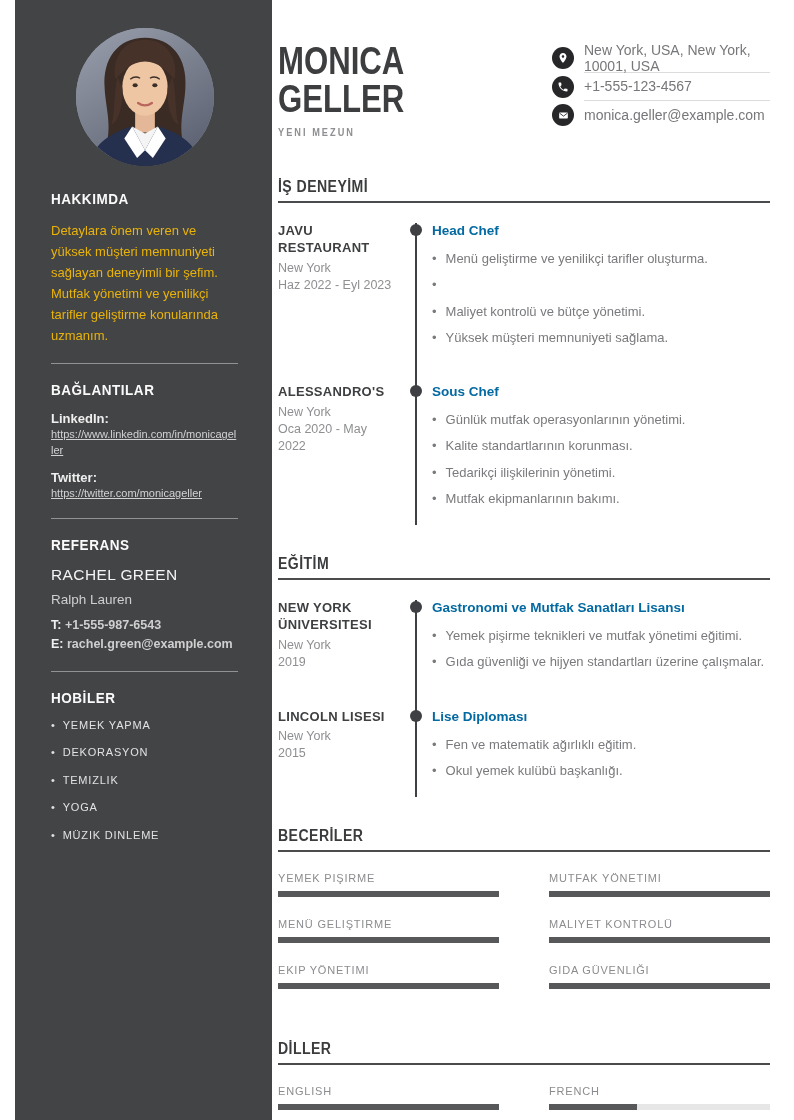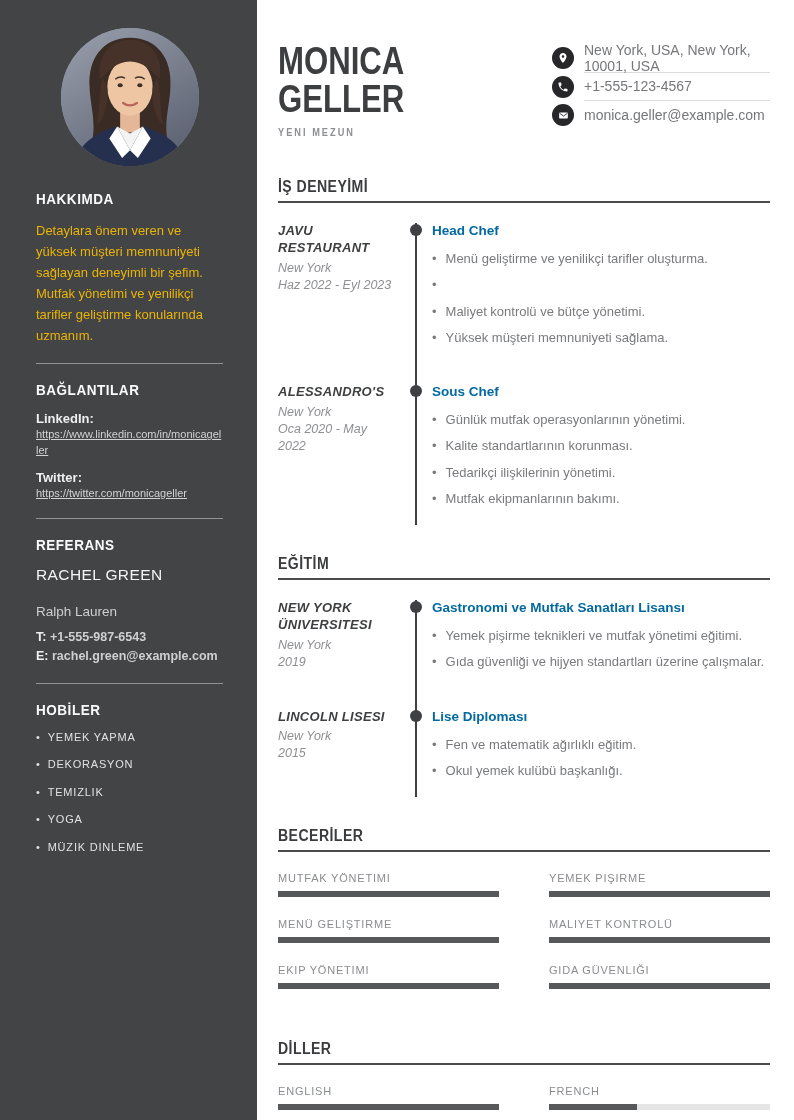--- a/index.html
+++ b/index.html
@@ -1,32 +1,32 @@
 <!DOCTYPE html>
 <html><head>
 <meta charset="utf-8">
 <style>
   * { margin:0; padding:0; box-sizing:border-box; }
   html,body { background:#ffffff; }
   body { font-family:"Liberation Sans", sans-serif; }
   .page { position:relative; width:794px; height:1120px; background:#ffffff; overflow:hidden; }
 
   
-  .sidebar { position:absolute; left:0; top:0; width:257px; height:100%;
+  .sidebar { position:absolute; left:15px; top:0; width:257px; height:100%;
              background:#434446; color:#d2d2d3; padding:28px 34px 0 36px; }
   .photo-wrap { width:138px; height:138px; border-radius:50%; overflow:hidden;
                 margin:0 auto 24px; background:#8d93a2; }
   .side-heading { color:#fafafa; font-weight:bold; font-size:15px; letter-spacing:.6px;
                   transform:scaleX(.9); transform-origin:left; margin-bottom:13px; white-space:nowrap; }
   .side-text { font-size:13px; line-height:1.62; color:#eab308; }
   .side-divider { border:none; border-top:1px solid rgba(255,255,255,.42); margin:17px 0; }
   .link-label { font-weight:bold; color:#efefef; font-size:13px; margin-bottom:1px; }
   .link-url { color:#d2d2d3; font-size:11px; line-height:1.4; text-decoration:underline;
               word-break:break-all; display:block; margin-bottom:12px; }
-  .ref-name { color:#f4f4f4; font-size:15.5px; letter-spacing:.4px; margin-bottom:20px; }
+  .ref-name { color:#f4f4f4; font-size:15.5px; letter-spacing:.4px; margin-bottom:8px; }
   .ref-company { font-size:13.5px; color:#cfcfd0; margin-bottom:9px; }
   .ref-line { font-size:12.5px; color:#cfcfd0; line-height:1.5;font-weight:bold; }
   .ref-line b { color:#f0f0f0; }
   .hobby { font-size:11px; letter-spacing:.8px; margin-bottom:15.5px; color:#e2e2e3; display:flex; gap:7px; }
   .hobby .dot { color:#e2e2e3; }
 
   
   .main { position:absolute; left:257px; top:0; right:0; padding:42px 24px 0 21px; }
   .header { display:flex; justify-content:space-between; margin-bottom:40px; }
   .name { font-size:38px; font-weight:bold; color:#3d3e40; line-height:1.0;
@@ -40,21 +40,21 @@
   .contact-text { flex:1; font-size:14px; color:#76777a; height:100%;
                   display:flex; align-items:center; border-bottom:1px solid #dcdcdd; }
   .contact-row:last-child .contact-text { border-bottom:none; }
 
   .section { margin-bottom:30px; }
   .sec-heading { font-size:16px; font-weight:bold; color:#3b3c3e; letter-spacing:.5px;
                  transform:scaleX(.88); transform-origin:left; margin-bottom:5px; white-space:nowrap; }
   .sec-rule { border:none; border-top:2px solid #4a4b4d; margin-bottom:20px; }
 
   .entry { display:flex; }
-  .entry-info { width:137px; flex:0 0 137px; padding-right:20px;font-style:italic; }
+  .entry-info { width:137px; flex:0 0 137px; padding-right:20px; }
   .entry-org { font-size:13px; font-weight:bold; color:#3e3f41; letter-spacing:.3px;
                line-height:1.3; margin-bottom:3px; }
   .entry-loc, .entry-dates { font-size:12.5px; color:#8e8f92; line-height:1.35; }
   .entry-body { flex:1; border-left:2px solid #3f4043; padding:0 0 28px 15px; position:relative; }
   .entry:last-child .entry-body { padding-bottom:8px; }
   .entry-dot { position:absolute; left:-7px; top:1px; width:12px; height:12px;
                border-radius:50%; background:#3f4043; }
   .entry-title { font-size:13.5px; font-weight:bold; color:#0369a1; margin-bottom:13px; }
   .bullet { font-size:13px; color:#797a7d; line-height:1.25; margin-bottom:10px; display:flex; gap:9px; }
   .bullet .dot { color:#797a7d; }
@@ -309,27 +309,27 @@
             </div>
         </div>
       </div>
     </section>
 
     <section class="section">
       <div class="sec-heading">BECERİLER</div>
       <hr class="sec-rule">
       <div class="grid">
         <div class="meter">
+          <div class="meter-label">YEMEK PIŞIRME</div>
+          <div class="bar-track">
+              <div class="bar-fill" style="width: 100%;"></div>
+            </div>
+        </div>
+        <div class="meter">
           <div class="meter-label">MUTFAK YÖNETIMI</div>
-          <div class="bar-track">
-              <div class="bar-fill" style="width: 100%;"></div>
-            </div>
-        </div>
-        <div class="meter">
-          <div class="meter-label">YEMEK PIŞIRME</div>
           <div class="bar-track">
               <div class="bar-fill" style="width: 100%;"></div>
             </div>
         </div>
         <div class="meter">
           <div class="meter-label">MENÜ GELIŞTIRME</div>
           <div class="bar-track">
               <div class="bar-fill" style="width: 100%;"></div>
             </div>
         </div>

